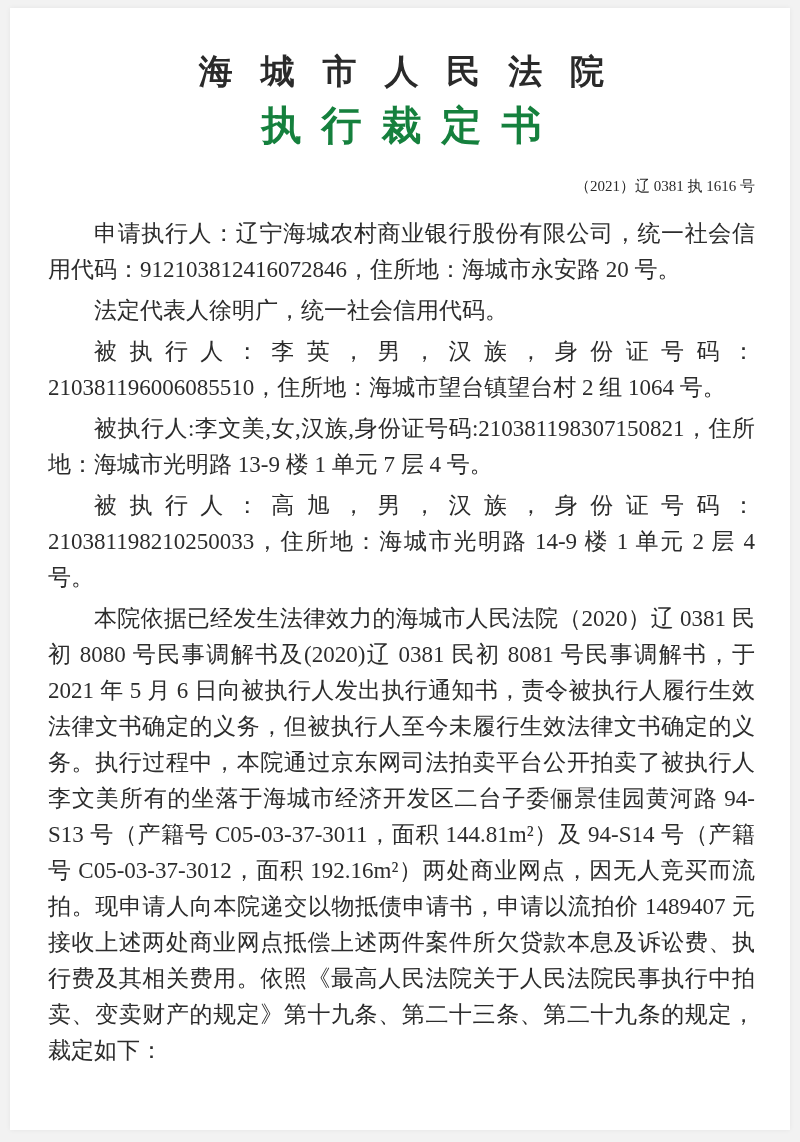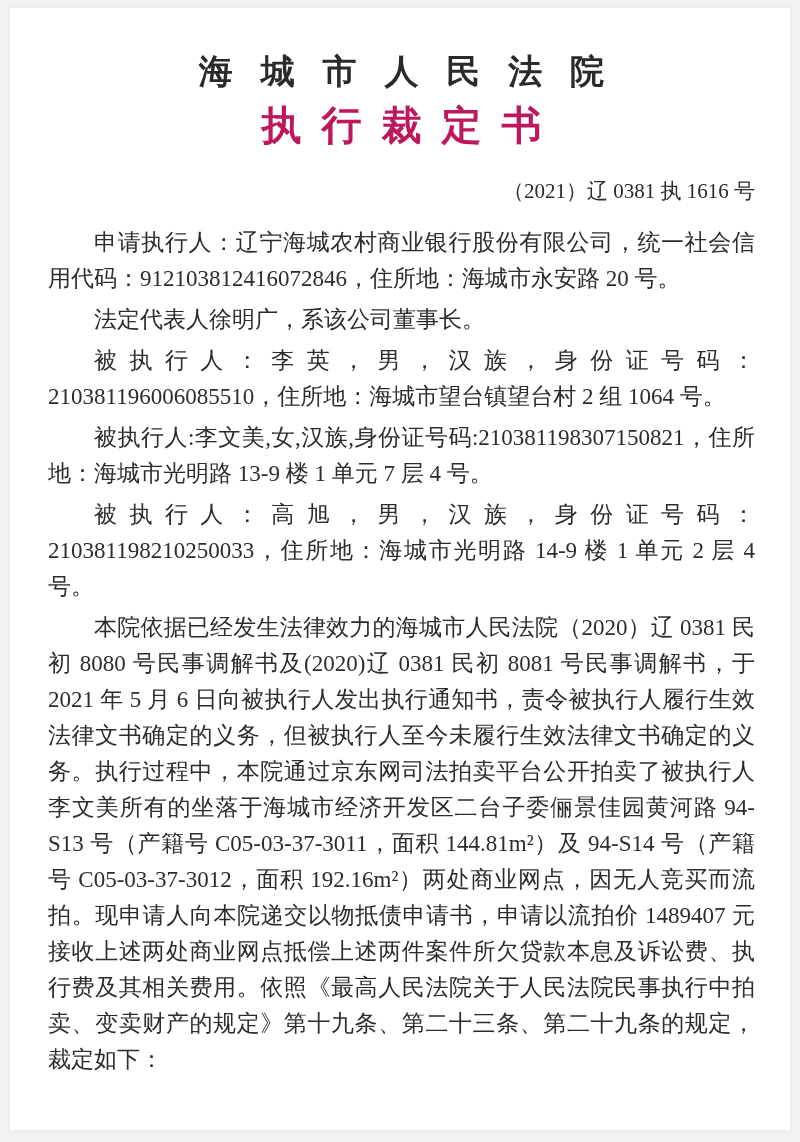--- a/index.html
+++ b/index.html
@@ -34,26 +34,26 @@
     color: #2a2a2a;
     line-height: 1.15;
   }
   .doc-title {
     margin: 12px 0 0 0;
     font-size: 40px;
     font-weight: 700;
     letter-spacing: 0.5em;
     padding-left: 0.5em;
     text-align: center;
-    color: #be185d;
+    color: #15803d;
     line-height: 1.15;
   }
   .case-number {
     margin-top: 28px;
-    font-size: 21px;
+    font-size: 15px;
     text-align: right;
     color: #2a2a2a;
   }
   .body-text {
     margin-top: 20px;
     font-size: 23px;
     line-height: 36px;
     text-align: justify;
     color: #2c2c2c;
   }
@@ -70,21 +70,21 @@
     <div class="content">
 
       <h1 class="court-name">海城市人民法院</h1>
 
       <h2 class="doc-title">执行裁定书</h2>
 
       <div class="case-number">（2021）辽 0381 执 1616 号</div>
 
       <div class="body-text">
         <p>申请执行人：辽宁海城农村商业银行股份有限公司，统一社会信用代码：912103812416072846，住所地：海城市永安路 20 号。</p>
-        <p>法定代表人徐明广，系该公司董事长。</p>
+        <p>法定代表人徐明广，统一社会信用代码。</p>
         <p>被执行人：李英，男，汉族，身份证号码：210381196006085510，住所地：海城市望台镇望台村 2 组 1064 号。</p>
         <p>被执行人:李文美,女,汉族,身份证号码:210381198307150821，住所地：海城市光明路 13-9 楼 1 单元 7 层 4 号。</p>
         <p>被执行人：高旭，男，汉族，身份证号码：210381198210250033，住所地：海城市光明路 14-9 楼 1 单元 2 层 4 号。</p>
         <p>本院依据已经发生法律效力的海城市人民法院（2020）辽 0381 民初 8080 号民事调解书及(2020)辽 0381 民初 8081 号民事调解书，于 2021 年 5 月 6 日向被执行人发出执行通知书，责令被执行人履行生效法律文书确定的义务，但被执行人至今未履行生效法律文书确定的义务。执行过程中，本院通过京东网司法拍卖平台公开拍卖了被执行人李文美所有的坐落于海城市经济开发区二台子委俪景佳园黄河路 94-S13 号（产籍号 C05-03-37-3011，面积 144.81m²）及 94-S14 号（产籍号 C05-03-37-3012，面积 192.16m²）两处商业网点，因无人竞买而流拍。现申请人向本院递交以物抵债申请书，申请以流拍价 1489407 元接收上述两处商业网点抵偿上述两件案件所欠贷款本息及诉讼费、执行费及其相关费用。依照《最高人民法院关于人民法院民事执行中拍卖、变卖财产的规定》第十九条、第二十三条、第二十九条的规定，裁定如下：</p>
       </div>
 
     </div>
   </div>
 </div>
 

